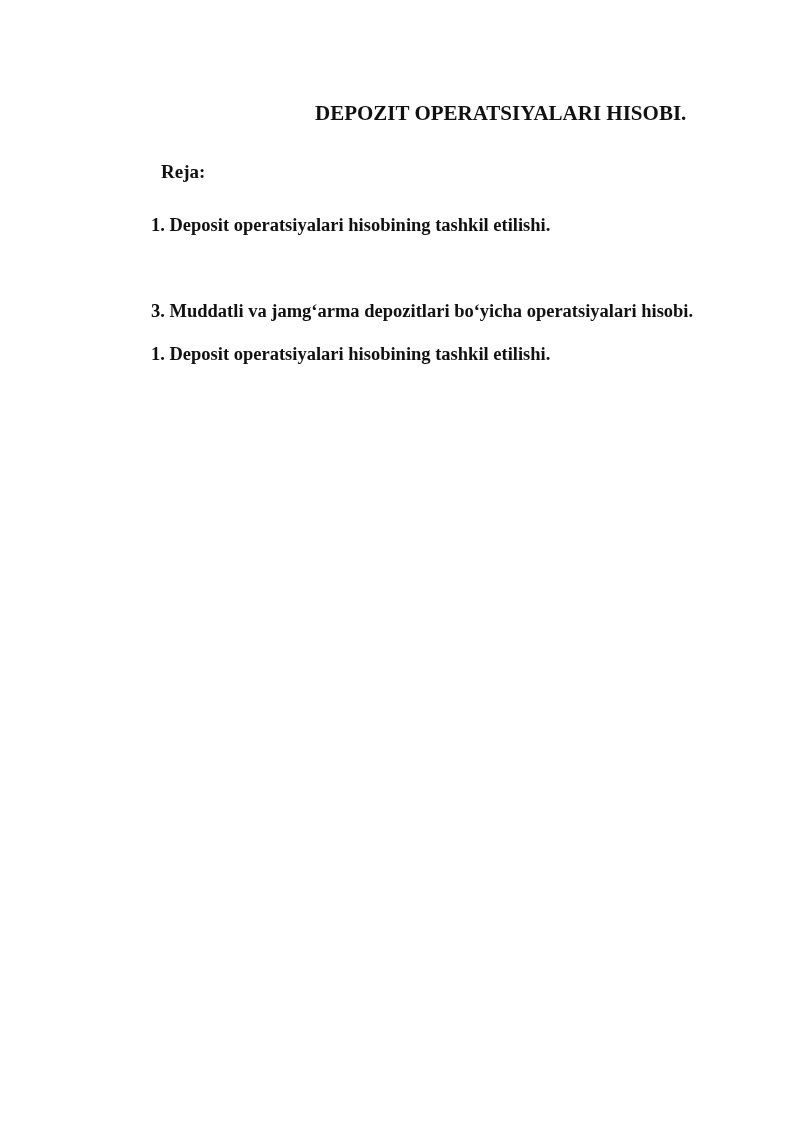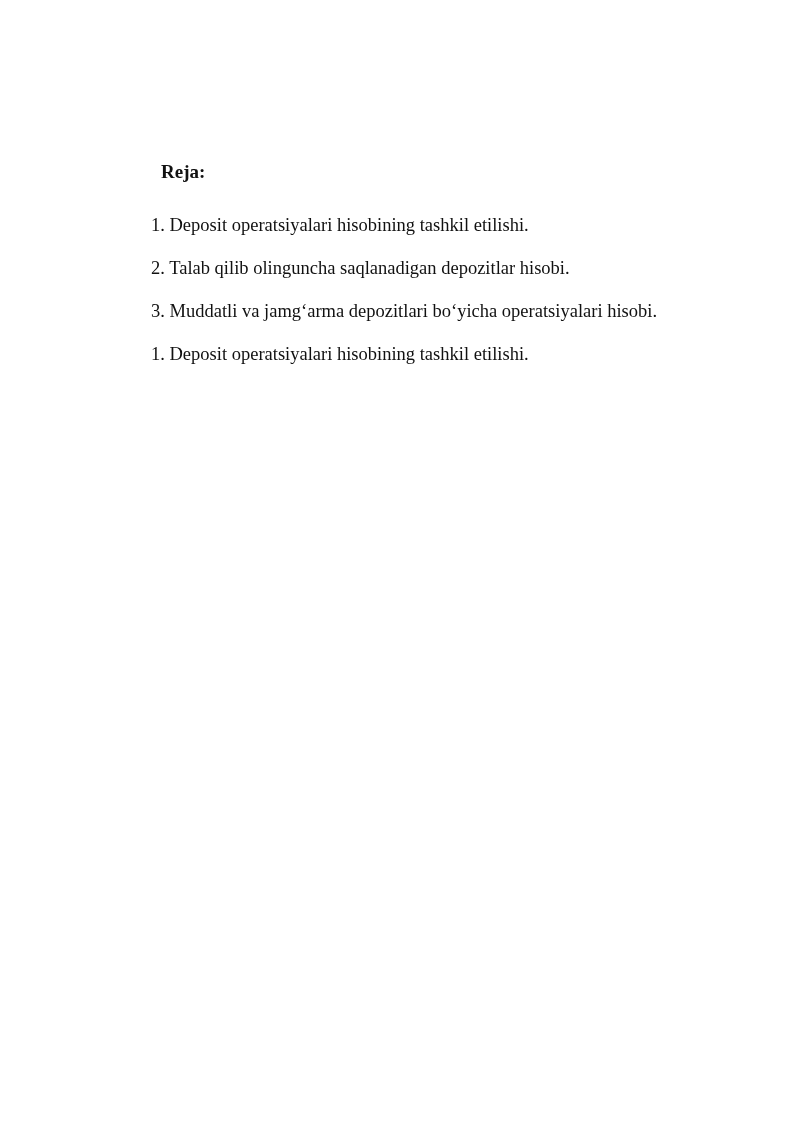--- a/index.html
+++ b/index.html
@@ -31,36 +31,36 @@
     top: 161px;
     font-size: 19px;
     font-weight: bold;
     line-height: 1.15;
     white-space: nowrap;
   }
   .doc-line {
     position: absolute;
     left: 151px;
     font-size: 18.5px;
-    font-weight: normal;
+    font-weight: bold;
     line-height: 1.15;
     white-space: nowrap;
   }
   .doc-line.l1 { top: 215px; }
   .doc-line.l2 { top: 258px; }
   .doc-line.l3 { top: 301px; }
   .doc-line.l4 { top: 344px; }
 </style>
 </head>
 <body>
 
 <div class="doc-page">
+  <div class="doc-title">DEPOZIT OPERATSIYALARI HISOBI.</div>
 
   <div class="doc-plan-label">Reja:</div>
 
   <div class="doc-line l1">1. Deposit operatsiyalari hisobining tashkil etilishi.</div>
 
-  <div class="doc-line l2">2. Talab qilib olinguncha saqlanadigan depozitlar hisobi.</div>
 
   <div class="doc-line l3">3. Muddatli va jamg‘arma depozitlari bo‘yicha operatsiyalari hisobi.</div>
 
   <div class="doc-line l4">1. Deposit operatsiyalari hisobining tashkil etilishi.</div>
 </div>
 
 </body></html>

